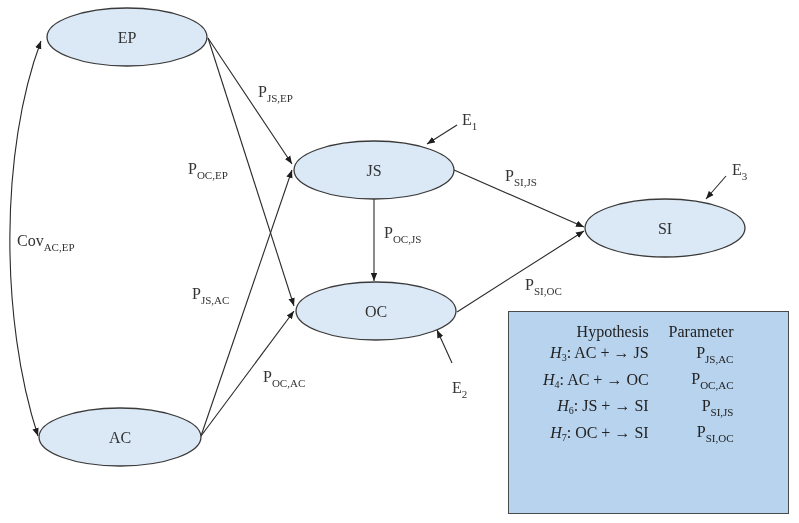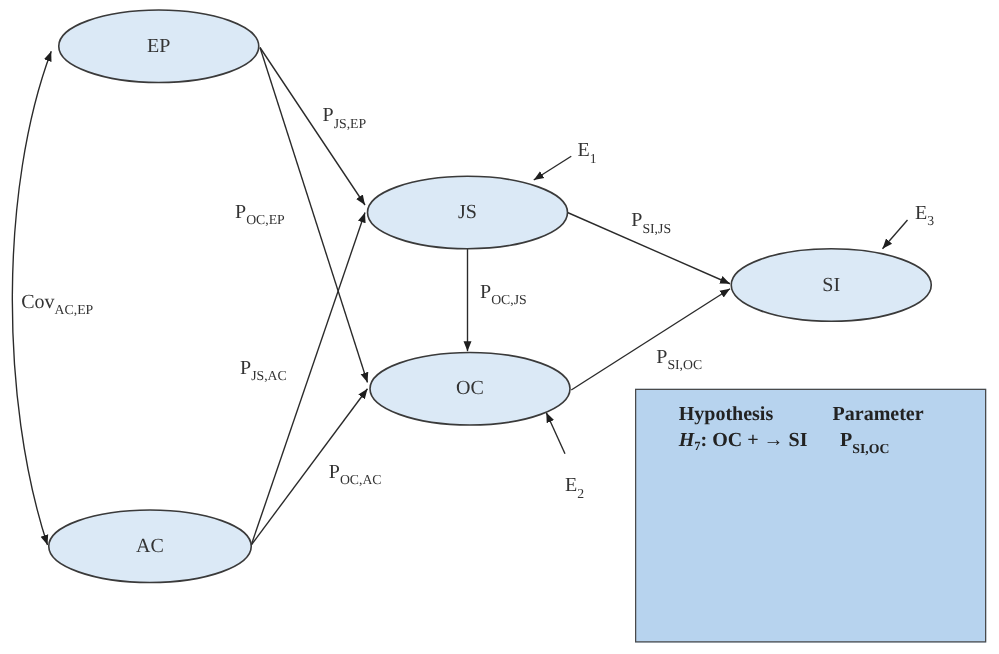--- a/index.html
+++ b/index.html
@@ -8,21 +8,21 @@
   #diagram { position: absolute; left: 0; top: 0; }
   .node-ellipse { fill: #dbe9f6; stroke: #3a3a3a; stroke-width: 1.3; }
   .edge { stroke: #2a2a2a; stroke-width: 1.1; fill: none; }
   .node-text { font-family: "Liberation Serif", serif; font-size: 16px; fill: #333; text-anchor: middle; dominant-baseline: central; }
   .lbl { font-family: "Liberation Serif", serif; font-size: 16px; fill: #333; }
   .sub { font-size: 11px; }
   .hyp-box { position: absolute; left: 508px; top: 311px; width: 281px; height: 203px;
              background: #b7d3ee; border: 1px solid #4a4a4a; box-sizing: border-box; }
   .hyp-table { position: absolute; left: 34px; top: 10px; border-collapse: collapse;
                font-family: "Liberation Serif", serif; font-size: 16px; color: #222; }
-  .hyp-table td, .hyp-table th { padding: 0; height: 20.5px; line-height: 20.5px; font-weight: bold; text-align: left; white-space: nowrap; }
+  .hyp-table td, .hyp-table th { padding: 0; height: 20.5px; line-height: 20.5px; font-weight: normal; text-align: right; white-space: nowrap; }
   .hyp-table th.col2, .hyp-table td.col2 { padding-left: 20px; }
   .hyp-table td.col2 { padding-left: 26px; }
   .hsym { font-style: italic; }
   .hsub { font-size: 10px; vertical-align: -3px; font-style: normal; }
   .psub { font-size: 11px; vertical-align: -5px; }
 </style>
 </head>
 <body>
 
 <svg id="diagram" width="799" height="523" viewBox="0 0 799 523" xmlns="http://www.w3.org/2000/svg">
@@ -84,18 +84,30 @@
 <div class="hyp-box">
   <table class="hyp-table">
     <thead>
       <tr>
         <th>Hypothesis</th>
         <th class="col2">Parameter</th>
       </tr>
     </thead>
     <tbody id="hyp-body">
         <tr>
+          <td><span class="hsym">H</span><span class="hsub">3</span><span>: AC + → JS</span></td>
+          <td class="col2"><span>P</span><span class="psub">JS,AC</span></td>
+        </tr>
+        <tr>
+          <td><span class="hsym">H</span><span class="hsub">4</span><span>: AC + → OC</span></td>
+          <td class="col2"><span>P</span><span class="psub">OC,AC</span></td>
+        </tr>
+        <tr>
+          <td><span class="hsym">H</span><span class="hsub">6</span><span>: JS + → SI</span></td>
+          <td class="col2"><span>P</span><span class="psub">SI,JS</span></td>
+        </tr>
+        <tr>
           <td><span class="hsym">H</span><span class="hsub">7</span><span>: OC + → SI</span></td>
           <td class="col2"><span>P</span><span class="psub">SI,OC</span></td>
         </tr>
       </tbody>
   </table>
 </div>
 
 </body></html>

